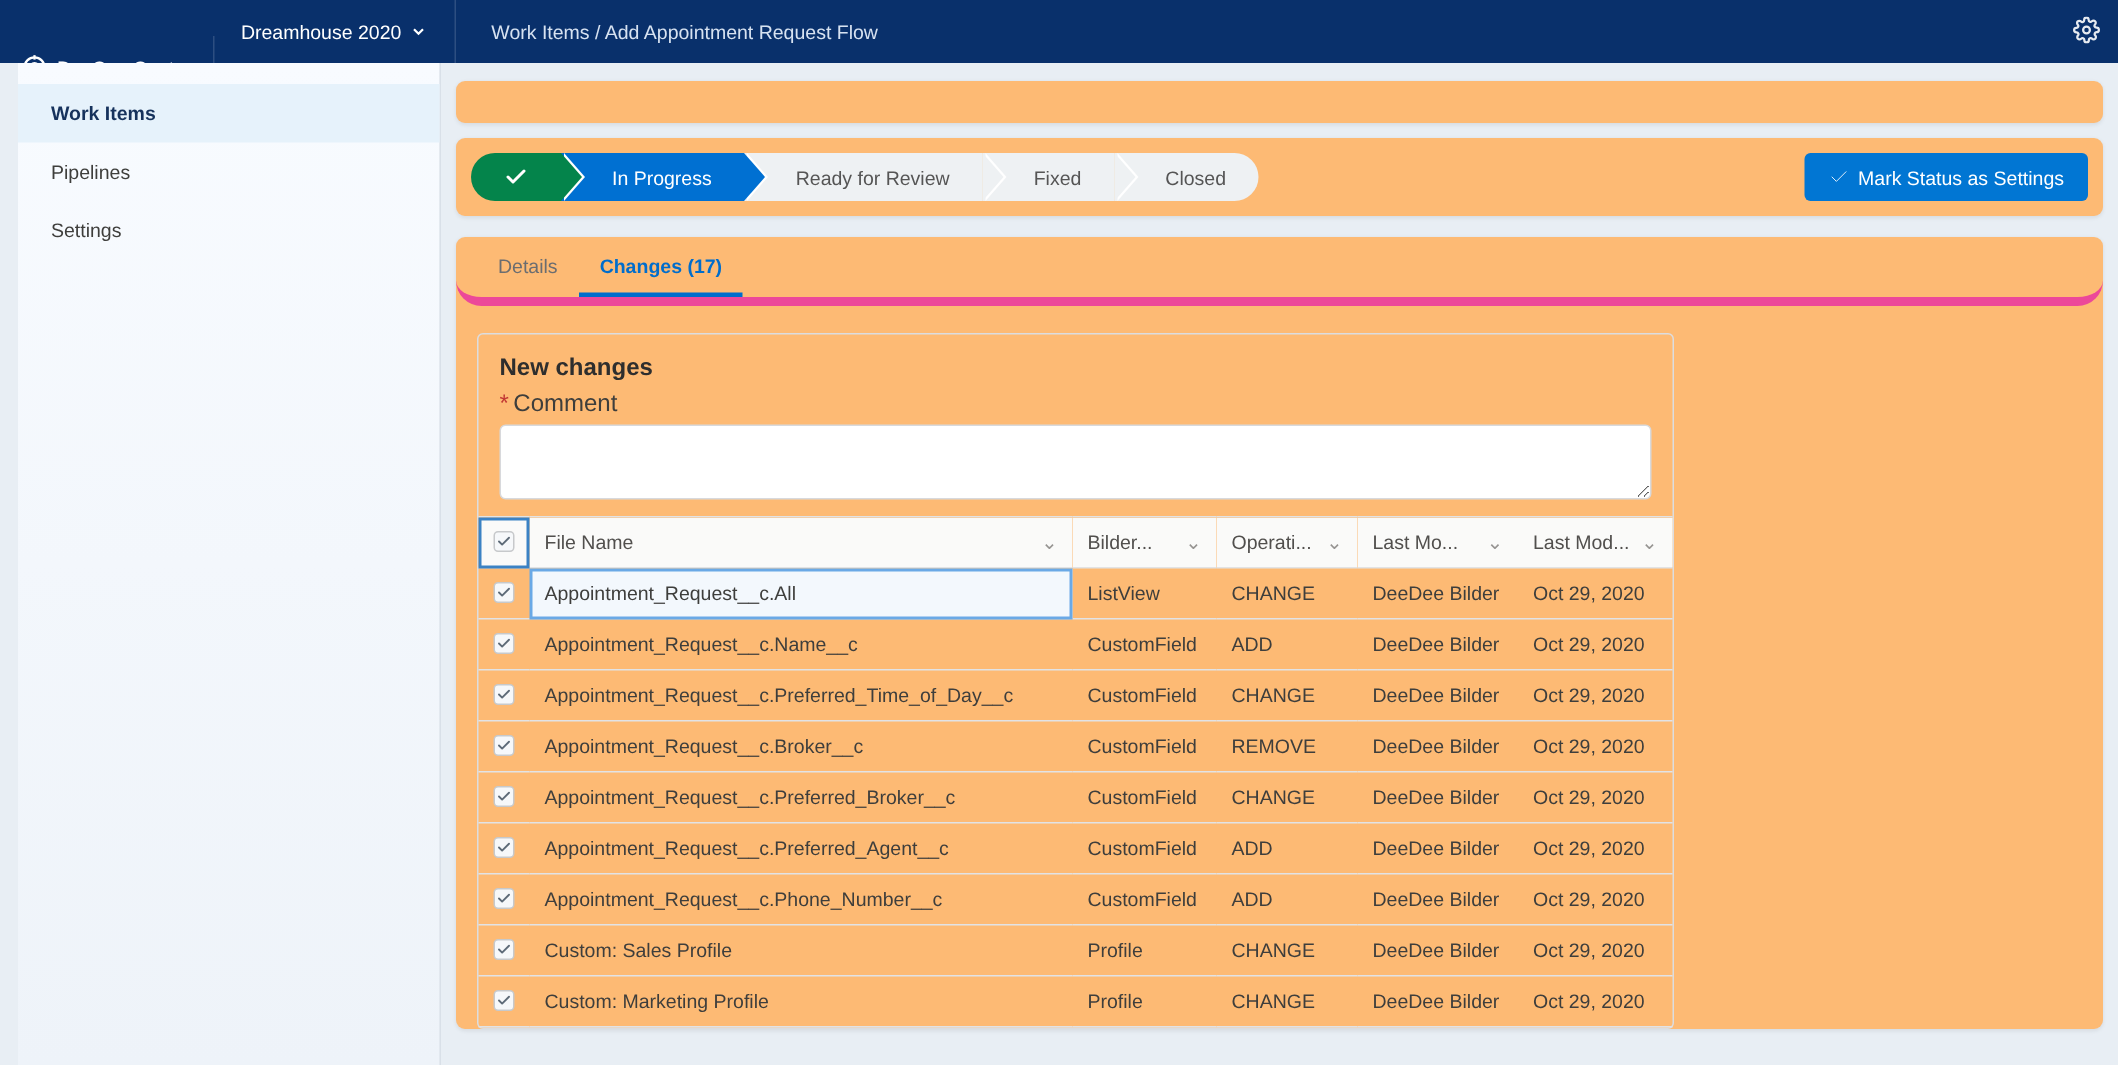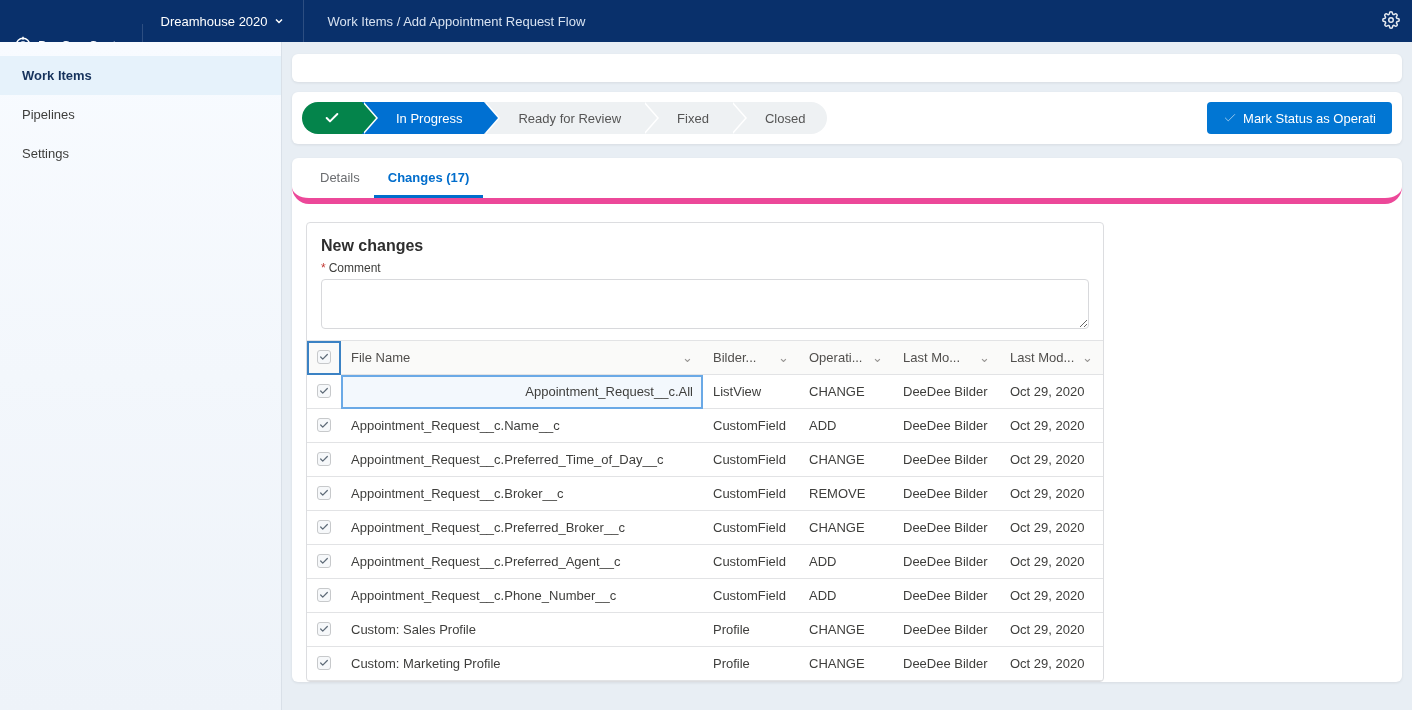--- a/index.html
+++ b/index.html
@@ -6,27 +6,27 @@
     body { font-family: -apple-system, BlinkMacSystemFont, "Segoe UI", Arial, sans-serif; font-size: 13px; color: #3e3e3c; background: #e8eef4; overflow: hidden; width: 1412px; height: 710px; }
     
     .topbar { display: flex; align-items: center; height: 42px; background: #09306b; color: #fff; padding: 0 0; }
     .topbar-logo { display: flex; align-items: center; gap: 6px; padding: 0 14px; height: 100%; font-size: 13px; font-weight: 500; border-right: 1px solid rgba(255,255,255,0.15); margin-top: 48px; }
     .topbar-logo svg { width: 18px; height: 18px; }
     .topbar-project { display: flex; align-items: center; gap: 5px; padding: 0 18px; height: 100%; font-size: 13px; font-weight: 500; border-right: 1px solid rgba(255,255,255,0.15); cursor: pointer; }
     .topbar-breadcrumb { padding: 0 24px; font-size: 13px; color: #d7e2f1; }
     .topbar-right { margin-left: auto; display: flex; align-items: center; padding-right: 12px; }
     .gear-wrap { color: #fff; opacity: 0.9; }
 
-    .layout { display: flex; height: calc(100% - 42px); }
+    .layout { display: flex; height: calc(100% - 42px); margin-left: 12px; }
     .sidebar { width: 282px; background: linear-gradient(180deg, #f8fbff 0%, #eef3f9 100%); border-right: 1px solid #d9e0e8; padding-top: 14px; }
     .side-item { padding: 12px 22px; font-size: 13px; color: #3e3e3c; cursor: pointer; }
     .side-item.active { background: #e6f2fb; color: #16325c; font-weight: 600; border-left: 0; }
 
     .main { flex: 1; padding: 12px 10px 0 10px; overflow: hidden; }
-    .card { background: #ffffff; border-radius: 6px; box-shadow: 0 1px 3px rgba(0,0,0,0.08); }
+    .card { background: #fdba74; border-radius: 6px; box-shadow: 0 1px 3px rgba(0,0,0,0.08); }
 
     .topcard { height: 28px; margin-bottom: 10px; }
     
     .stage-card { padding: 10px 10px; margin-bottom: 14px; display: flex; align-items: center; gap: 10px; }
     .stages { display: flex; gap: 0; flex: 1; }
     .stage { position: relative; height: 32px; display: flex; align-items: center; justify-content: center; padding: 0 22px 0 34px; font-size: 13px; color: #555; background: #eef1f3; }
     .stage:first-child { padding-left: 22px; border-top-left-radius: 16px; border-bottom-left-radius: 16px; }
     .stage:last-child { border-top-right-radius: 16px; border-bottom-right-radius: 16px; }
     .stage::after { content: ""; position: absolute; right: -14px; top: 0; width: 0; height: 0; border-top: 16px solid transparent; border-bottom: 16px solid transparent; border-left: 14px solid #eef1f3; z-index: 2; }
     .stage::before { content: ""; position: absolute; right: -16px; top: 0; width: 0; height: 0; border-top: 16px solid transparent; border-bottom: 16px solid transparent; border-left: 14px solid #fff; z-index: 1; }
@@ -43,38 +43,38 @@
 
     .tab-card { padding: 0; }
     .tabs { display: flex; border-bottom: 6px solid #ec4899; padding: 0 14px; border-radius: 17px; }
     .tab { padding: 12px 14px 10px 14px; font-size: 13px; color: #6b6d70; cursor: pointer; border-bottom: 3px solid transparent; }
     .tab.active { color: #006dcc; font-weight: 600; border-bottom-color: #006dcc; }
 
     .tab-body { padding: 18px 14px 0 14px; }
     .inner-panel { border: 1px solid #dcdde0; border-radius: 4px; width: 798px; }
     .panel-head { padding: 14px 14px 8px 14px; }
     .panel-title { font-size: 16px; font-weight: 700; color: #2e2e2e; margin-bottom: 6px; }
-    .req-label { font-size: 12px; color: #3e3e3c; }
+    .req-label { font-size: 16px; color: #3e3e3c; }
     .req-star { color: #c23934; margin-right: 3px; }
     .comment-box { width: 100%; height: 50px; border: 1px solid #d8d9dc; border-radius: 4px; margin-top: 4px; padding: 6px 8px; font-family: inherit; font-size: 13px; resize: vertical; }
 
     .tbl { width: 100%; border-collapse: collapse; table-layout: fixed; }
     .tbl th, .tbl td { text-align: left; padding: 0 10px; height: 34px; font-size: 13px; border-bottom: 1px solid #e2e3e5; white-space: nowrap; overflow: hidden; text-overflow: ellipsis; }
     .tbl th { background: #fafaf9; color: #514f4d; font-weight: 500; position: relative; border-top: 1px solid #e2e3e5; text-align: right; }
     .th-inner { display: flex; align-items: center; justify-content: space-between; gap: 4px; width: 100%; }
     .th-inner .arrow { color: #969492; cursor: pointer; }
     .col-chk { width: 34px; }
     .col-file { width: 362px; }
     .col-meta { width: 96px; }
     .col-op { width: 94px; }
     .col-mod { width: 107px; }
     .col-date { width: 103px; }
     .chk { width: 14px; height: 14px; display: inline-flex; align-items: center; justify-content: center; border: 1px solid #c7c9cb; border-radius: 3px; background: #f6f8fa; color: #5e6b78; cursor: pointer; }
     .chk svg { width: 10px; height: 10px; stroke: #5e6b78; stroke-width: 3; }
-    .row-sel td.file-cell { outline: 2px solid #6aa9e6; outline-offset: -2px; background: #f3f8fd; text-align: right; }
+    .row-sel td.file-cell { outline: 2px solid #6aa9e6; outline-offset: -2px; background: #f3f8fd; }
     .th-chk-cell { outline: 2px solid #3b82c4; outline-offset: -2px; }
   </style>
 </head>
 <body>
 
 <div class="topbar">
   <div class="topbar-logo">
     <svg viewBox="0 0 24 24" fill="none" stroke="#fff" stroke-width="2">
         <circle cx="12" cy="12" r="4"></circle>
         <circle cx="12" cy="12" r="9"></circle>
@@ -123,21 +123,21 @@
           </div>
           <div class="stage current">In Progress</div>
           <div class="stage ">Ready for Review</div>
           <div class="stage ">Fixed</div>
           <div class="stage ">Closed</div>
         </div>
       <button class="btn btn-primary">
         <svg viewBox="0 0 24 24" fill="none" stroke-linecap="round" stroke-linejoin="round">
             <polyline points="20 6 9 17 4 12"></polyline>
           </svg>
-        <span>Mark Status as Operati</span>
+        <span>Mark Status as Settings</span>
       </button>
     </div>
 
     <div class="card tab-card">
       <div class="tabs">
         <div class="tab">Details</div>
         <div class="tab active">Changes (17)</div>
       </div>
       <div class="tab-body">
         <div class="inner-panel">

